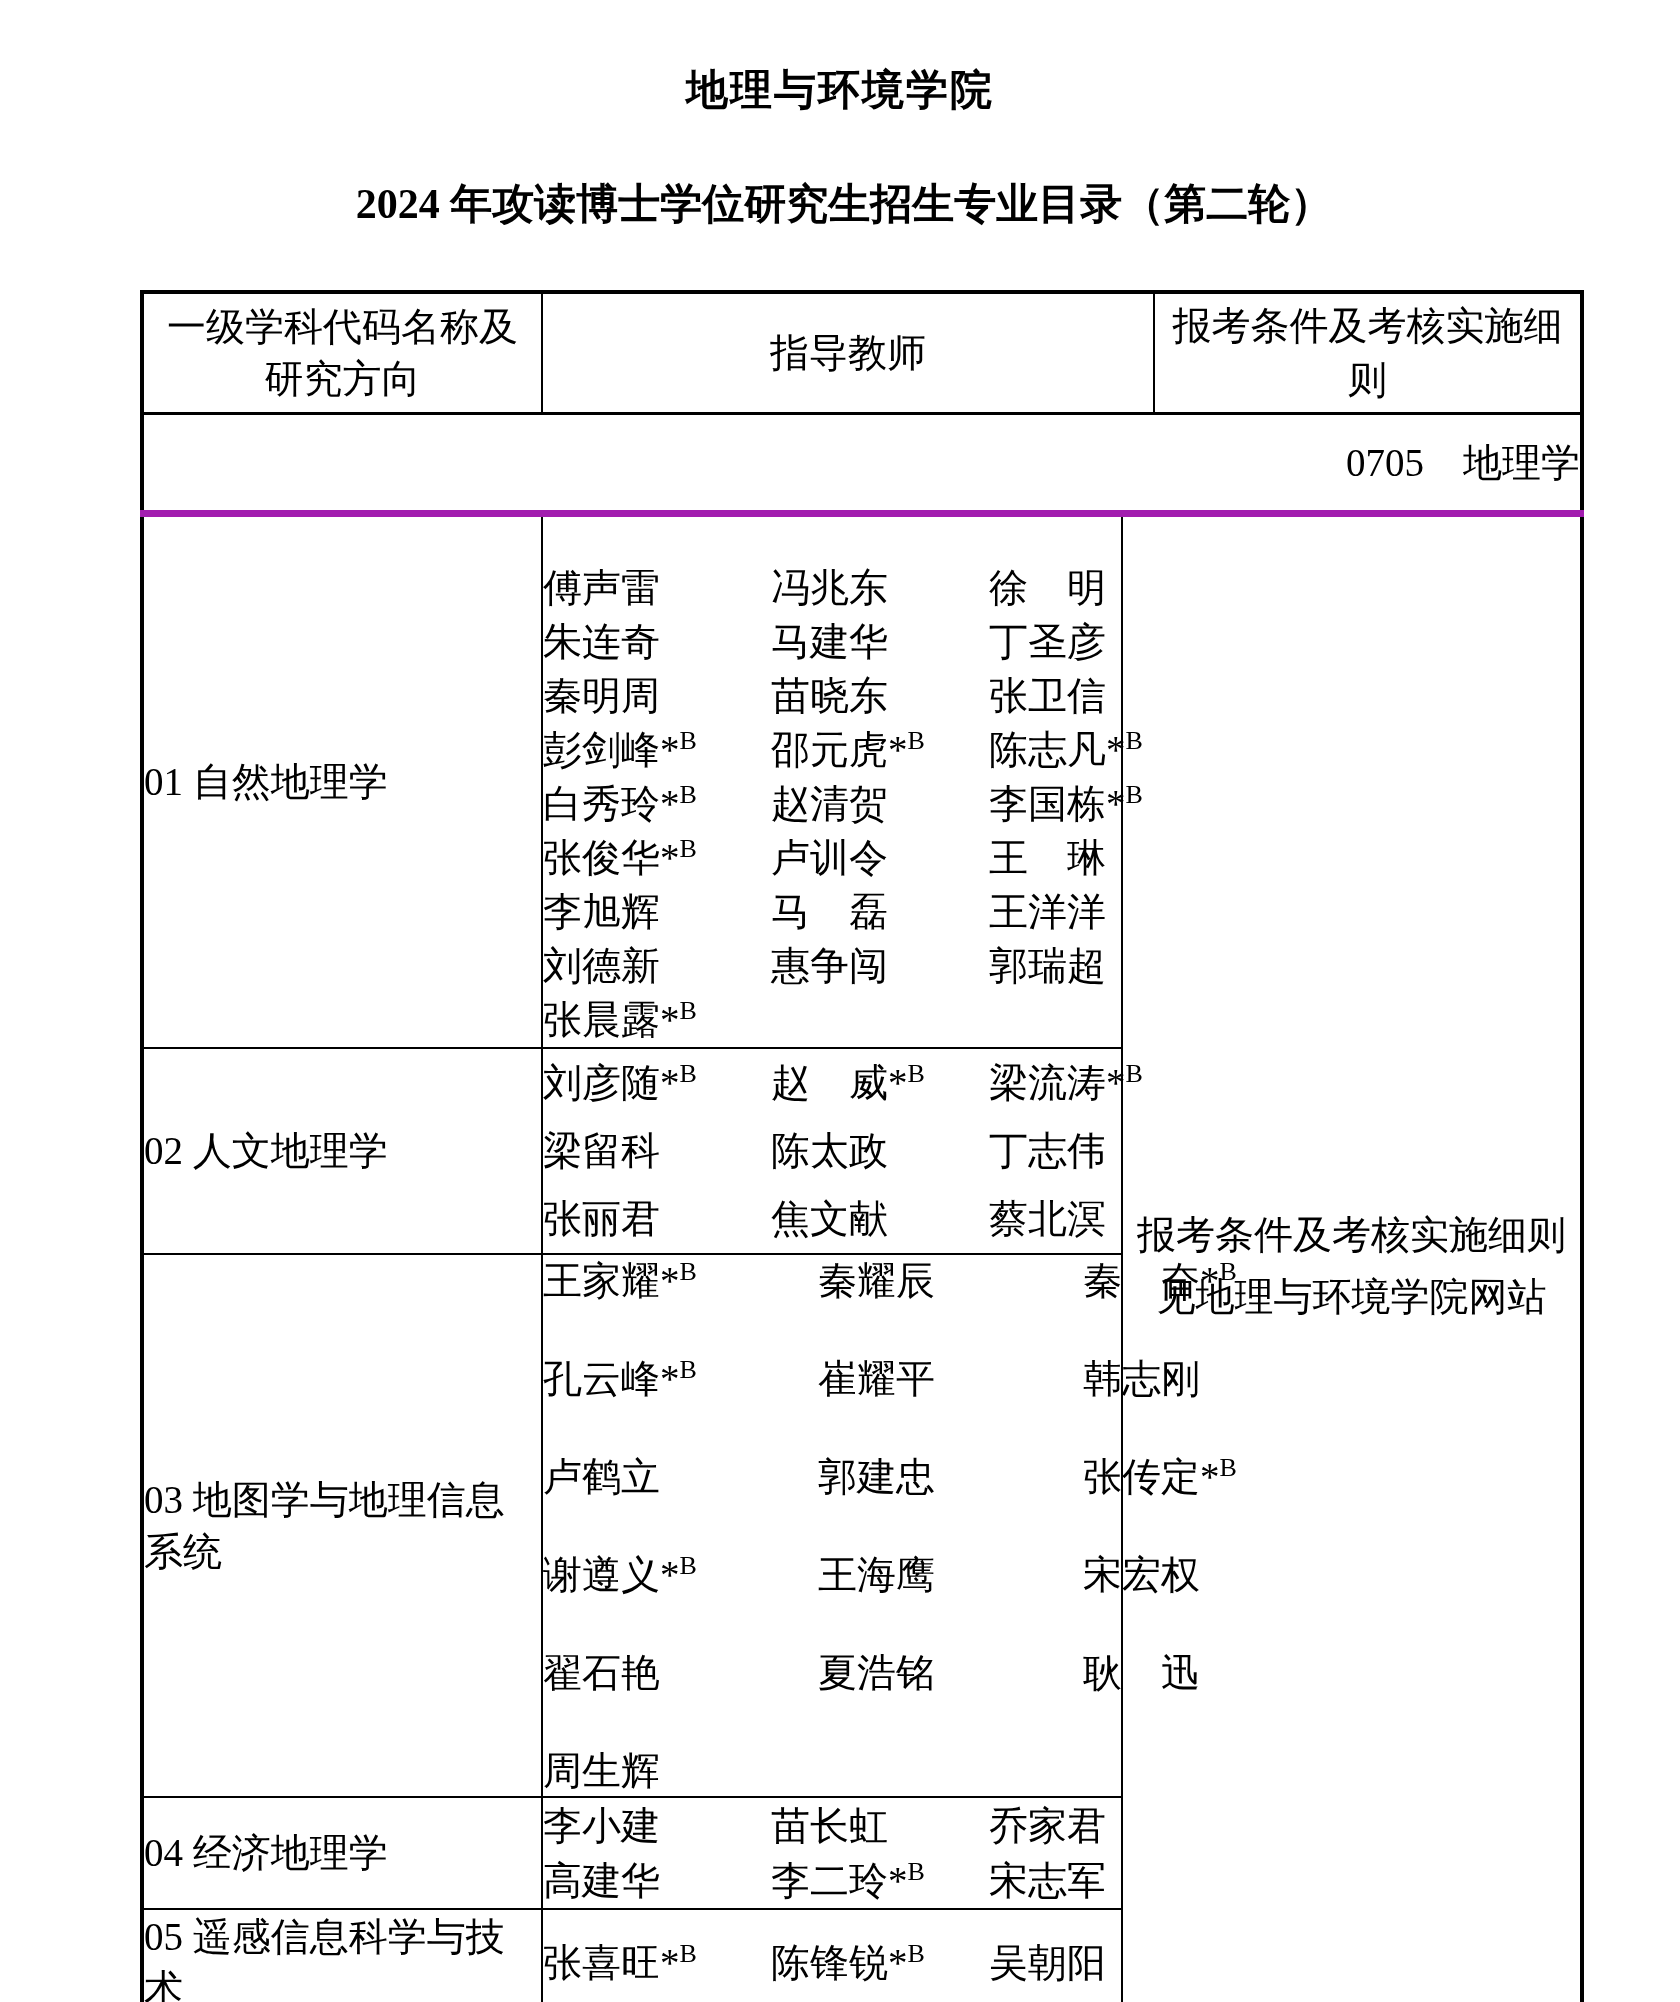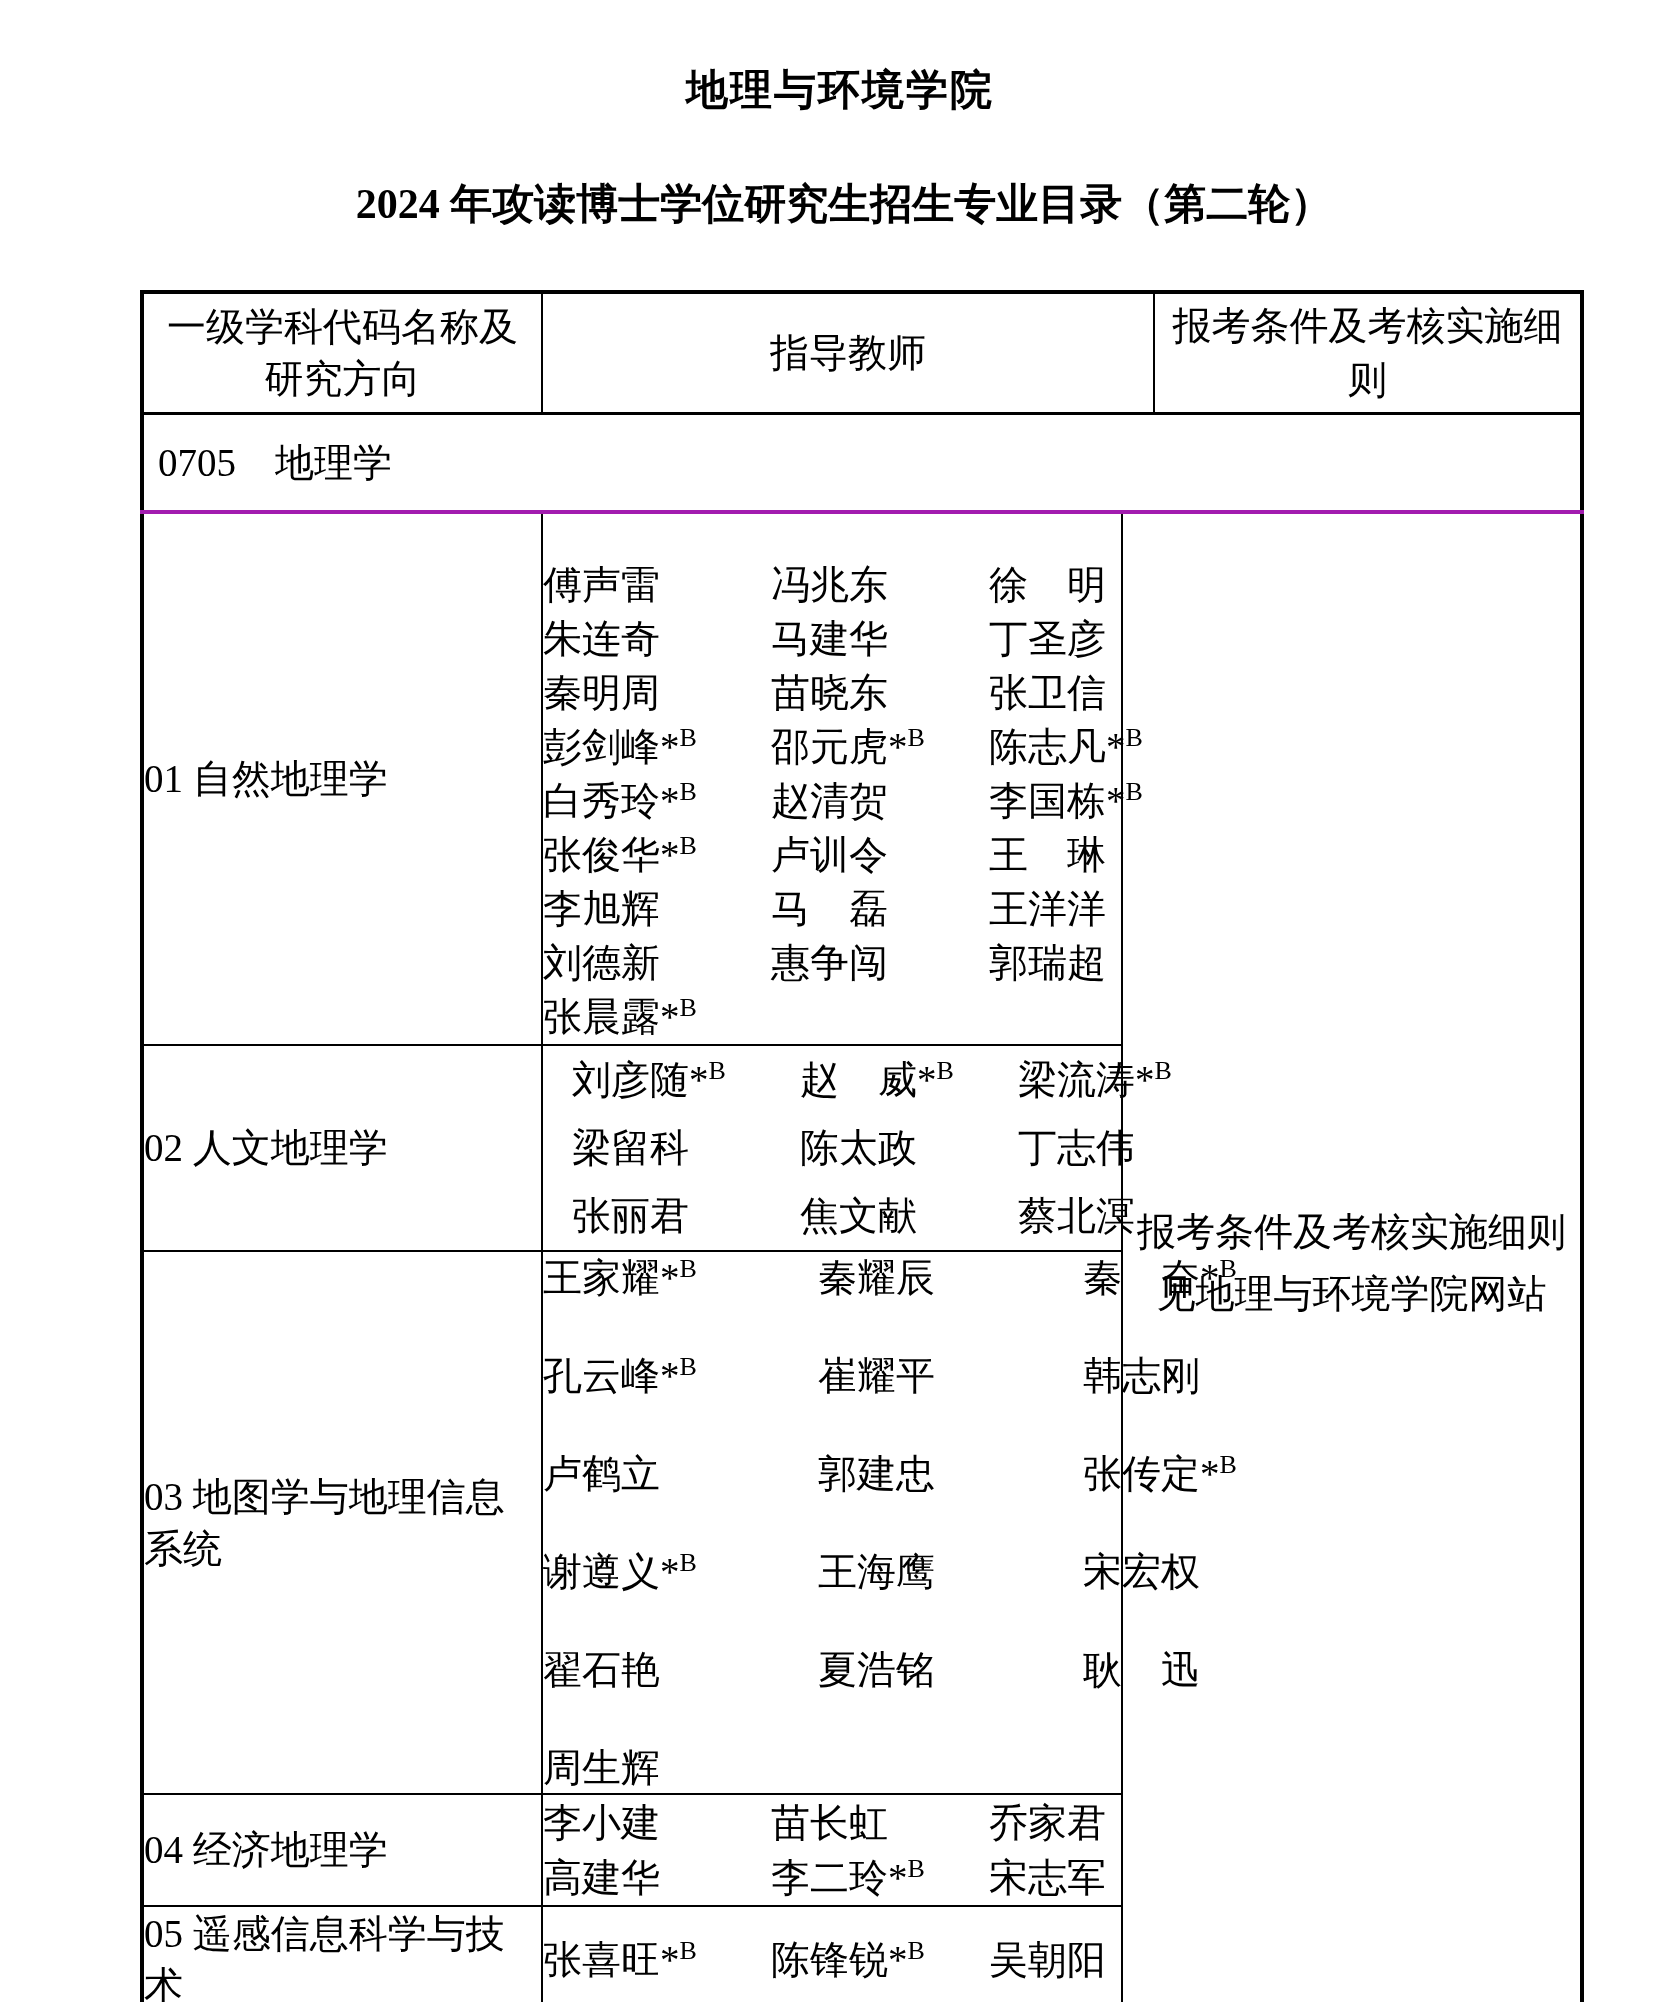--- a/index.html
+++ b/index.html
@@ -12,30 +12,30 @@
   .doc-subtitle{margin:54px 0 0 8px;text-align:center;font-size:42px;font-weight:bold;
              line-height:60px;}
 
   table.catalog{margin:56px 0 0 140px;width:1440px;border-collapse:collapse;
                 table-layout:fixed;border:4px solid #000;}
   col.c1{width:400px;} col.c2{width:580px;} col.c3{width:32px;} col.c4{width:428px;}
   .catalog th,.catalog td{border:2px solid #000;padding:0;font-weight:normal;
                 font-size:39px;vertical-align:middle;}
   .catalog thead th{border-bottom:3px solid #000;height:118px;text-align:center;}
   .hdr-line{display:block;line-height:52px;}
-  .discipline-row td{height:95px;padding-left:14px;border-bottom:4px solid #a21caf;}
+  .discipline-row td{height:95px;padding-left:14px;border-bottom:7px solid #a21caf;text-align:right;}
 
   .label-cell{padding-left:13px;padding-right:8px;line-height:52px;}
   .names-cell{vertical-align:middle;padding:6px 0 6px 12px;}
   .names-grid{display:grid;grid-template-columns:228px 218px auto;}
   .nm{white-space:nowrap;display:block;}
   .sfx sup{font-size:26px;vertical-align:super;line-height:0;}
 
   tr.sec-0 .names-grid{line-height:54px;margin-top:44px;}
-  tr.sec-1 .names-grid{line-height:68px;margin-left:29px;}
+  tr.sec-1 .names-grid{line-height:68px;}
   tr.sec-1{height:206px;}
   tr.sec-2 .names-grid{line-height:51px;gap:47px;}
   tr.sec-3 .names-grid{line-height:55px;}
   tr.sec-3{height:112px;}
   tr.sec-4 .names-grid{line-height:55px;}
   tr.sec-4{height:108px;}
 
   .remark-cell{text-align:center;font-size:38px;}
   .remark-line{display:block;white-space:nowrap;line-height:62px;}
 

